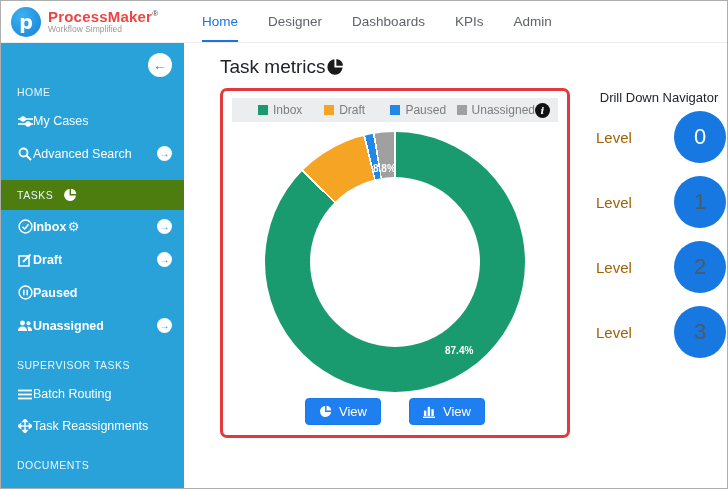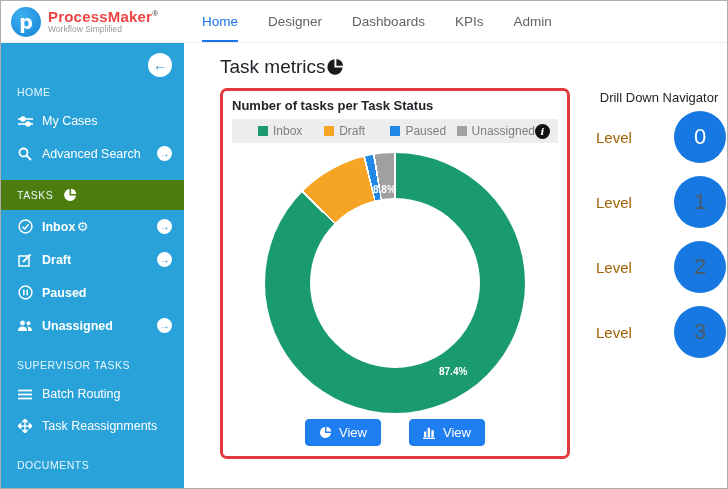--- a/index.html
+++ b/index.html
@@ -43,21 +43,21 @@
     display: flex; align-items: center; justify-content: center;
     font-size: 14px; font-weight: bold; cursor: pointer;
   }
   .side-header {
     font-size: 10.5px; letter-spacing: .5px; color: #e8f6fd;
     padding: 9px 16px 7px 16px; margin-top: 8px;
     display: flex; align-items: center; gap: 10px;
   }
   .side-header.highlight { background: #4d7c0f; margin-top: 10px; padding: 8px 16px; }
   .side-item {
-    display: flex; align-items: center; gap: 9px;
+    display: flex; align-items: center; 
     padding: 9px 12px 9px 16px; font-size: 12.5px; color: #fff; cursor: pointer;
   }
   .side-item .label { flex: 1; }
   .side-item.bold .label { font-weight: bold; }
   .icon-slot { width: 16px; display: flex; justify-content: center; align-items: center; flex-shrink: 0; }
   .gear-glyph { font-family: "DejaVu Sans", sans-serif; font-size: 13px; margin-left: -2px; }
   .arrow-circle {
     width: 15px; height: 15px; background: #fff; border-radius: 50%;
     color: #1d8fd0; display: flex; align-items: center; justify-content: center;
     font-size: 10px; font-weight: bold; flex-shrink: 0;
@@ -86,21 +86,21 @@
     font-size: 10px; display: flex; align-items: center; justify-content: center;
     cursor: pointer; flex-shrink: 0;
   }
   .donut-wrap { width: 260px; height: 260px; margin: 10px auto 6px auto; position: relative; }
   .donut { width: 100%; height: 100%; border-radius: 50%; }
   .donut-hole {
     position: absolute; left: 45px; top: 45px; width: 170px; height: 170px;
     background: #fff; border-radius: 50%;
   }
   .slice-label { position: absolute; color: #fff; font-size: 10px; font-weight: bold; margin-left: 32px; }
-  .slice-label.inbox { left: 142px; top: 213px; }
+  .slice-label.inbox { left: 148px; top: 213px; }
   .slice-label.draft { left: 76px; top: 31px; }
   .btn-row { display: flex; justify-content: center; gap: 28px; padding-bottom: 3px; }
   .view-btn {
     background: #1f7ef0; border: 1px solid #187be8; color: #fff; border-radius: 4px;
     font-size: 13px; padding: 5px 13px; display: flex; align-items: center; gap: 7px;
     cursor: pointer; font-family: "Liberation Sans", sans-serif;
   }
   
   .drill { margin-left: 22px; width: 134px; padding-top: 2px; }
   .drill-title { font-size: 13px; color: #212529; text-align: center; margin-bottom: 6px; white-space: nowrap; }
@@ -286,21 +286,20 @@
         <svg width="18" height="18" viewBox="0 0 16 16">
             <path fill="#1b1b1b" d="M7.5 1.2 A6.8 6.8 0 1 0 14.8 8.5 L7.5 8.5 Z"></path>
             <path fill="#1b1b1b" d="M9.2 0.8 A6.8 6.8 0 0 1 15.2 6.8 L9.2 6.8 Z"></path>
           </svg>
       </span>
     </div>
 
     <div class="main-cols">
 
       <div class="chart-panel">
-        <div class="panel-title">Number of tasks per Task Status</div>
 
         <div class="legend-bar">
           <div class="legend-item">
             <span class="legend-swatch" style="background: rgb(26, 155, 111);"></span>
             <span class="legend-label">Inbox</span>
           </div>
           <div class="legend-item">
             <span class="legend-swatch" style="background: rgb(245, 164, 35);"></span>
             <span class="legend-label">Draft</span>
           </div>

